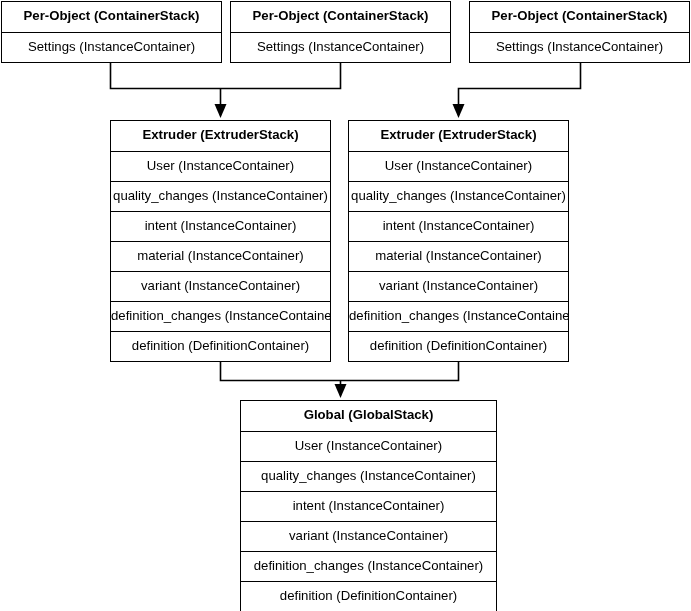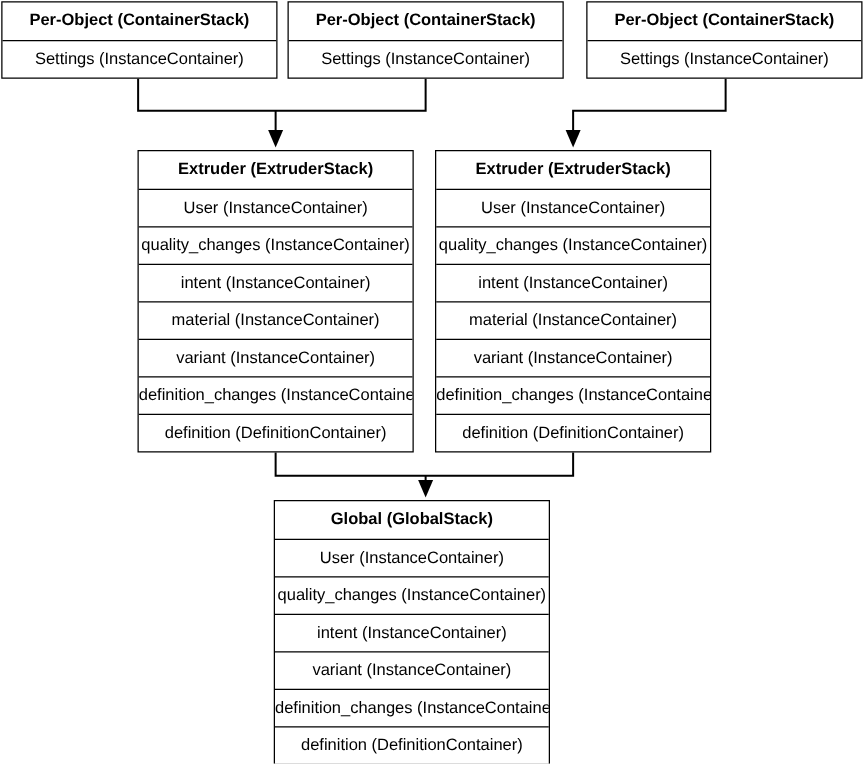--- a/index.html
+++ b/index.html
@@ -112,21 +112,21 @@
     <div class="node-row header">Extruder (ExtruderStack)</div>
     <div class="node-row">User (InstanceContainer)</div>
     <div class="node-row">quality_changes (InstanceContainer)</div>
     <div class="node-row">intent (InstanceContainer)</div>
     <div class="node-row">material (InstanceContainer)</div>
     <div class="node-row">variant (InstanceContainer)</div>
     <div class="node-row">definition_changes (InstanceContainer)</div>
     <div class="node-row">definition (DefinitionContainer)</div>
   </div>
 
-  <div class="node" style="left:219px; top:400px; width:221px;">
+  <div class="node" style="left:240px; top:400px; width:257px;">
     <div class="node-row header">Global (GlobalStack)</div>
     <div class="node-row">User (InstanceContainer)</div>
     <div class="node-row">quality_changes (InstanceContainer)</div>
     <div class="node-row">intent (InstanceContainer)</div>
     <div class="node-row">variant (InstanceContainer)</div>
     <div class="node-row">definition_changes (InstanceContainer)</div>
     <div class="node-row">definition (DefinitionContainer)</div>
   </div>
 
 </div>

